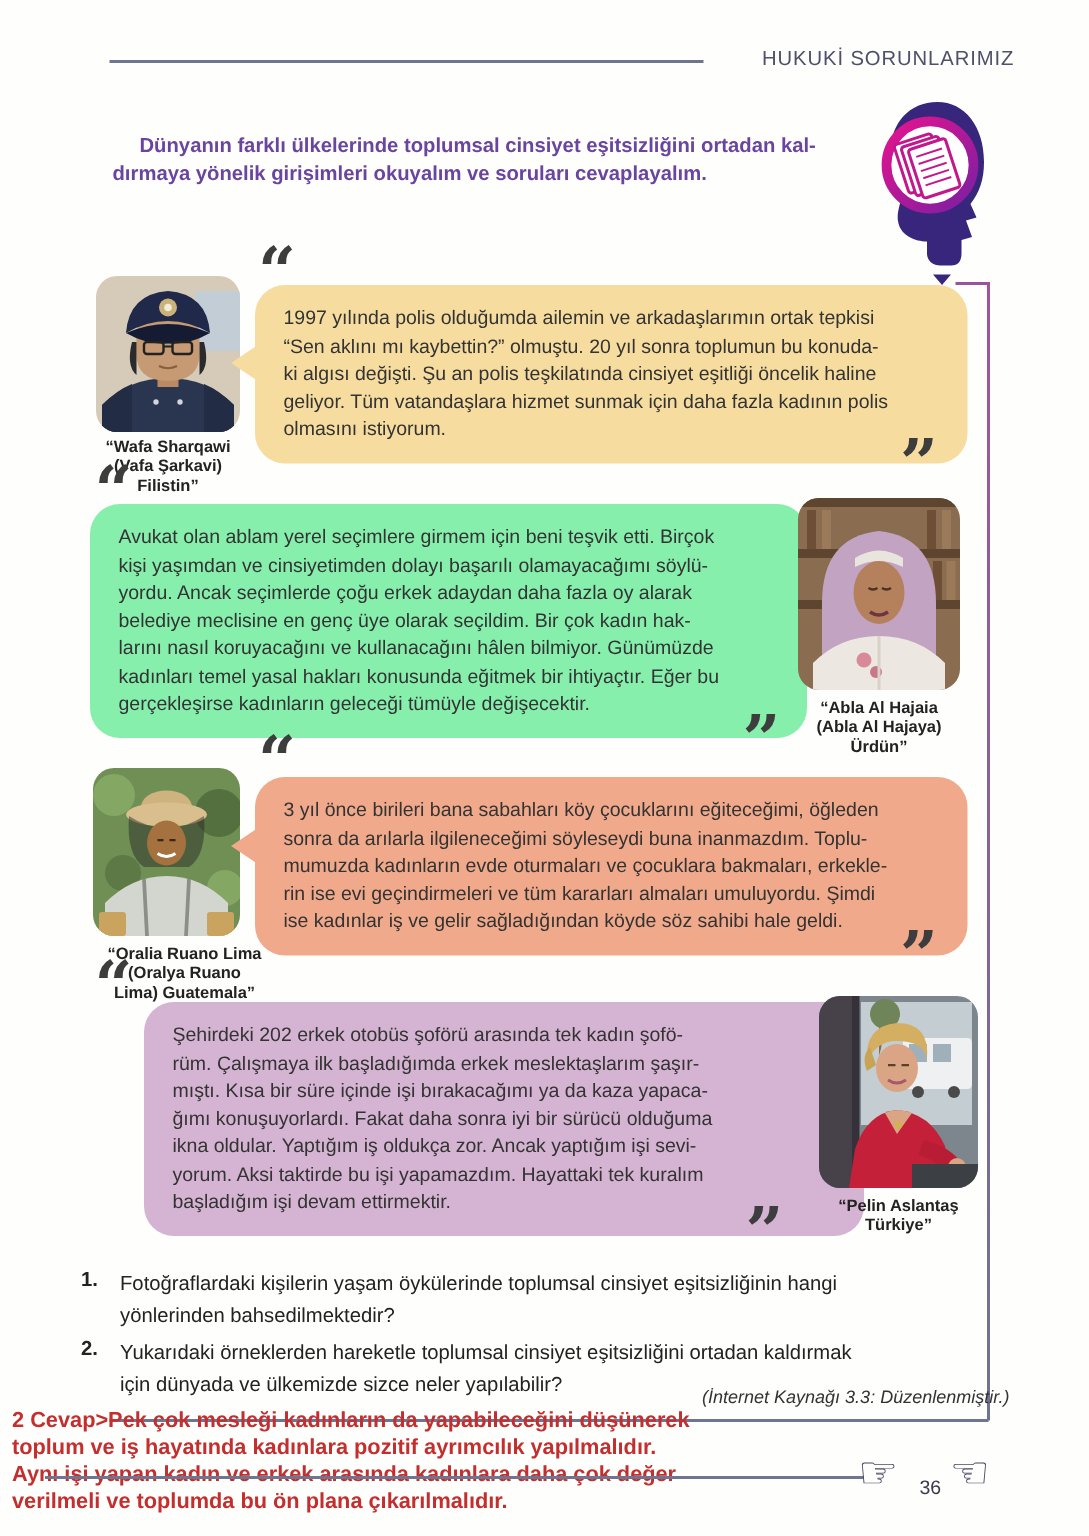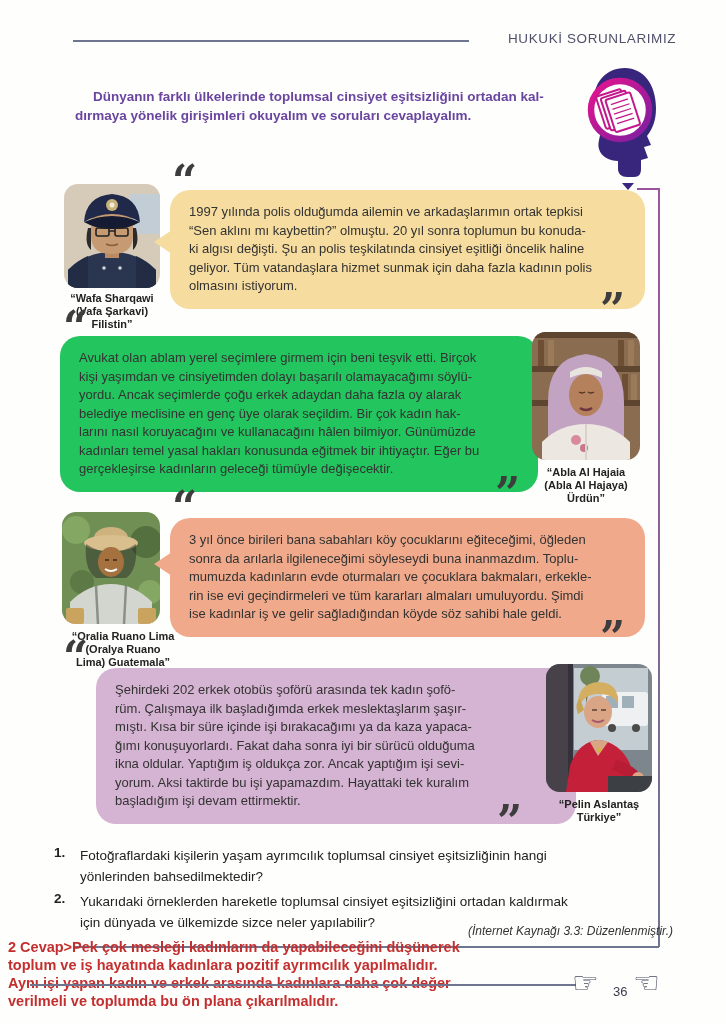--- a/index.html
+++ b/index.html
@@ -26,21 +26,21 @@
   
   .bubble{border-radius:20px;padding:13px 19px;font-size:13px;line-height:18.5px;color:#333;box-sizing:border-box;}
   .tail{width:0;height:0;position:absolute;}
   .tail-l{left:-16px;border-top:12px solid transparent;border-bottom:12px solid transparent;}
   .tail-r{left:100%;border-top:12px solid transparent;border-bottom:12px solid transparent;}
   .tail-b1{border-right:18px solid #f6dc9e;}
   .tail-b2{border-left:18px solid #9fc6da;}
   .tail-b3{border-right:18px solid #f0a98a;}
   .tail-b4{border-left:18px solid #d5b3d2;}
   .b1{background:#f6dc9e;}
-  .b2{background:#22c55e;}
+  .b2{background:#86efac;}
   .b3{background:#f0a98a;}
   .b4{background:#d5b3d2;}
 
   .quote-mark{font-family:"DejaVu Serif",serif;font-weight:bold;font-size:44px;line-height:20px;color:#3d3d3d;}
 
   
   .photo{border-radius:14px;overflow:hidden;line-height:0;}
   .caption{font-size:11px;font-weight:bold;color:#222;text-align:center;line-height:13px;}
 
   
@@ -232,21 +232,21 @@
       <circle cx="53" cy="86" r="2.4" fill="#d4b24a"></circle>
       <path d="M70,96 Q86,100 94,110 L88,120 Q76,108 66,106 Z" fill="#b81d35"></path>
       <circle cx="92" cy="114" r="6" fill="#d9a585"></circle>
       <rect x="62" y="112" width="44" height="16" fill="#3c3f44"></rect>
     </svg>
   </div>
   <div class="abs caption pre" style="left:534px;top:798px;width:130px;">“Pelin Aslantaş
 Türkiye”</div>
 
   <div class="abs qnum" style="left:54px;top:845px;">1.</div>
-  <div class="abs qtext pre" style="left:80px;top:845px;width:590px;">Fotoğraflardaki kişilerin yaşam ayrımcılık toplumsal cinsiyet eşitsizliğinin hangi
+  <div class="abs qtext pre" style="left:80px;top:845px;width:590px;">Fotoğraflardaki kişilerin yaşam öykülerinde toplumsal cinsiyet eşitsizliğinin hangi
 yönlerinden bahsedilmektedir?</div>
   <div class="abs qnum" style="left:54px;top:891px;">2.</div>
   <div class="abs qtext pre" style="left:80px;top:891px;width:590px;">Yukarıdaki örneklerden hareketle toplumsal cinsiyet eşitsizliğini ortadan kaldırmak
 için dünyada ve ülkemizde sizce neler yapılabilir?</div>
   <div class="abs source" style="left:388px;top:924px;width:285px;">(İnternet Kaynağı 3.3: Düzenlenmiştir.)</div>
 
   <div class="abs annotation pre" style="left:8px;top:938px;width:490px;">2 Cevap&gt;Pek çok mesleği kadınların da yapabileceğini düşünerek
 toplum ve iş hayatında kadınlara pozitif ayrımcılık yapılmalıdır.
 Aynı işi yapan kadın ve erkek arasında kadınlara daha çok değer
 verilmeli ve toplumda bu ön plana çıkarılmalıdır.</div>

